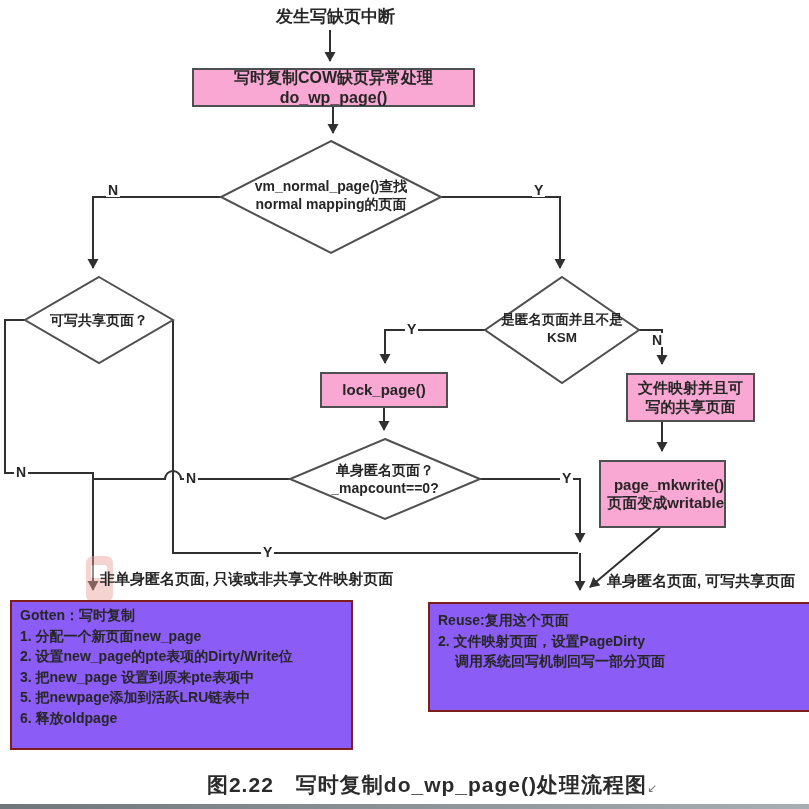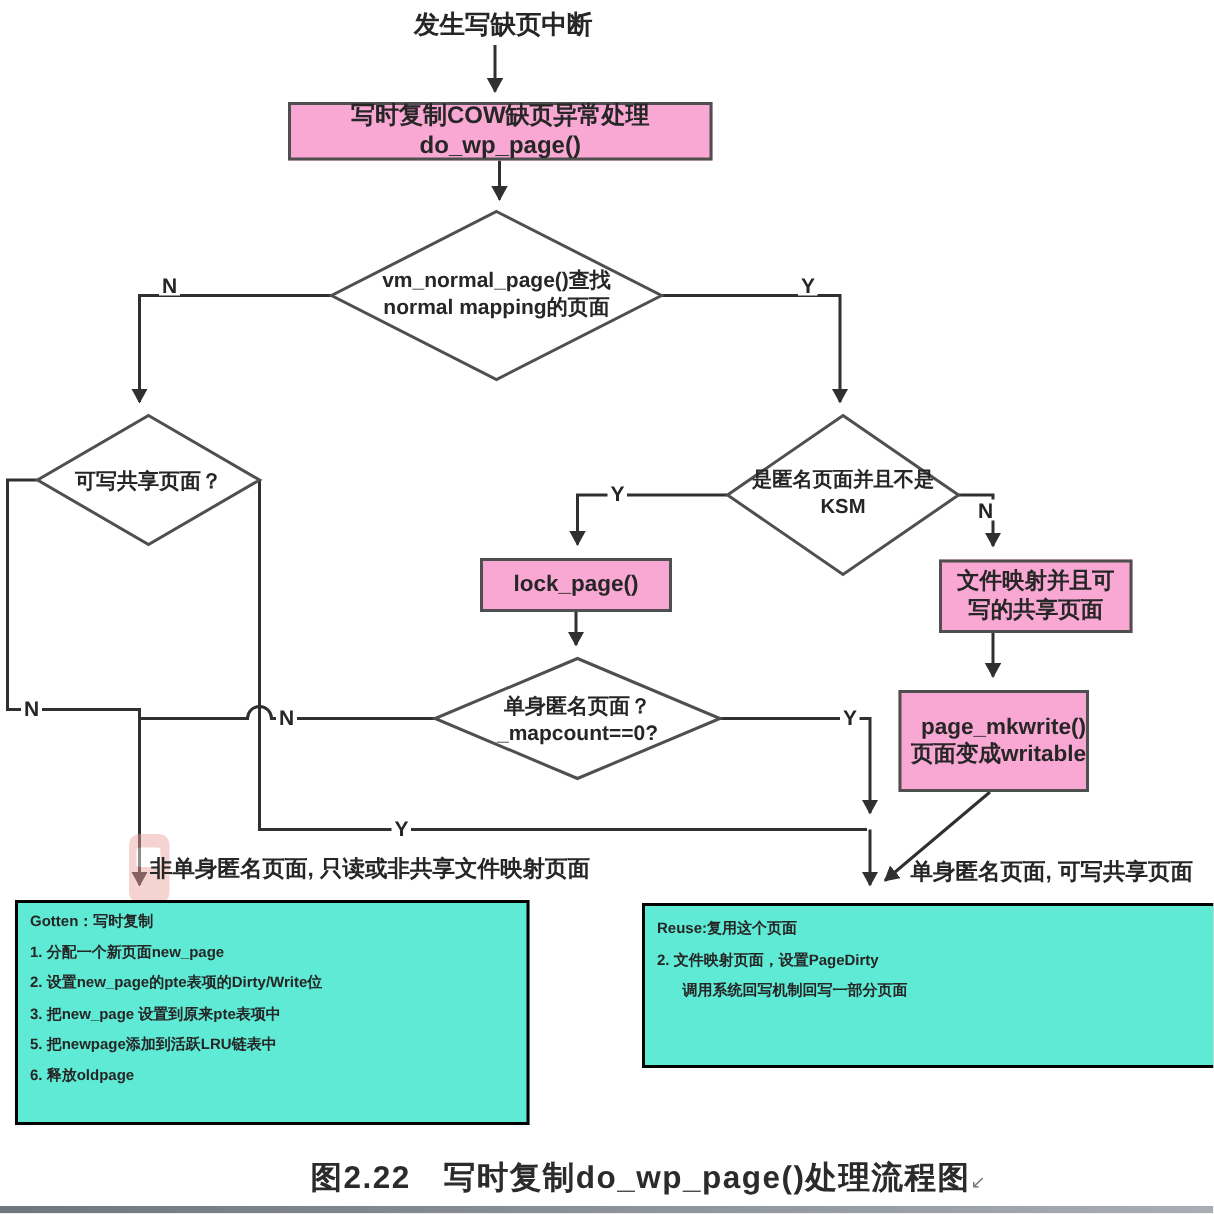--- a/index.html
+++ b/index.html
@@ -15,22 +15,22 @@
   }
   .dtext{
     position:absolute;display:flex;flex-direction:column;align-items:center;justify-content:space-between;
     font-weight:700;text-align:center;line-height:1.3;
   }
   .elabel{
     position:absolute;font-weight:700;font-size:14px;background:#fff;padding:0 2px;line-height:1;
   }
   .annot{position:absolute;font-weight:700;font-size:15px;white-space:nowrap;}
   .listbox{
-    position:absolute;border:2px solid #000000;background:#5eead4;font-weight:700;
-    font-size:10px;line-height:20.5px;padding:3px 6px 0 8px;box-sizing:border-box;
+    position:absolute;border:2px solid #7f1d1d;background:#8b5cf6;font-weight:700;
+    font-size:14px;line-height:20.5px;padding:3px 6px 0 8px;box-sizing:border-box;
     text-align:left;white-space:nowrap;
   }
   .listbox .cont{padding-left:17px;}
   #caption{
     position:absolute;left:0;top:771px;width:809px;text-align:center;
     font-size:21px;font-weight:700;color:#2b2b2b;letter-spacing:1px;margin-left:28px;
   }
   #caption .mark{font-size:12px;color:#777;font-weight:400;}
   #watermark{
     position:absolute;left:86px;top:556px;width:27px;height:46px;border-radius:7px;

